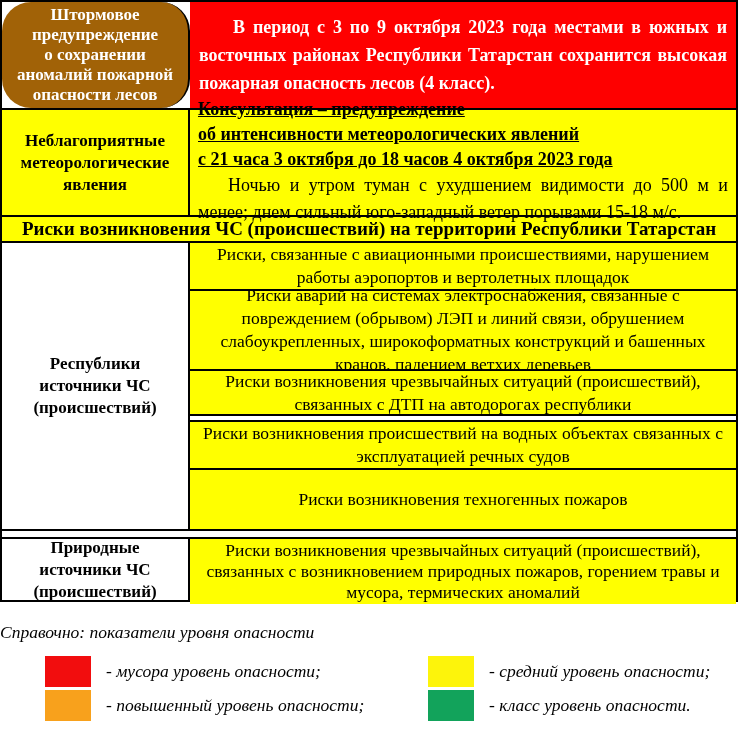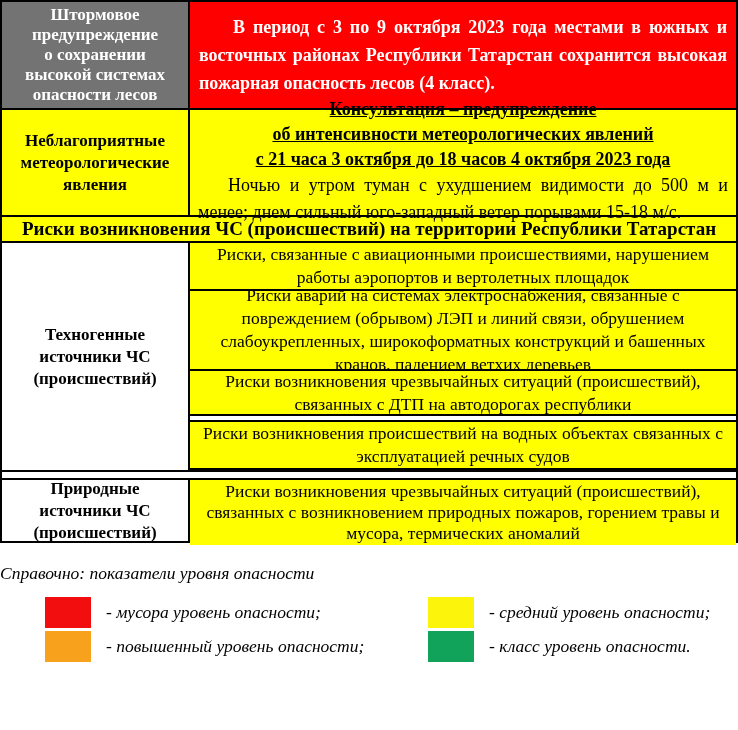--- a/index.html
+++ b/index.html
@@ -20,21 +20,21 @@
   
   .storm-row { height: 108px; }
   .storm-row .cell-left { font-size: 17px; line-height: 20px; padding: 0 2px; }
   .storm-row .cell-right { padding: 2px 9px; }
   .para-just { text-align: justify; text-indent: 34px; font-weight: bold;
                font-size: 18px; line-height: 28px; }
   
   .weather-row { height: 107px; }
   .weather-row .cell-left { font-size: 17px; line-height: 22px; padding: 0 2px; }
   .weather-row .cell-right { padding: 1px 8px 3px; }
-  .advisory-line { font-weight: bold; text-decoration: underline; text-align: center;
+  .advisory-line { font-weight: bold; text-decoration: underline; text-align: left;
                    font-size: 18px; line-height: 25px; }
   .weather-body { text-align: justify; text-indent: 30px; font-size: 18px; line-height: 27px; }
   
   .band-row { height: 26px; background: #FFFF00; display: flex; align-items: center;
               justify-content: center; font-weight: bold; font-size: 19px; padding: 0 4px; }
   
   .group { display: flex; }
   .group-left { flex: 0 0 188px; width: 188px; border-right: 2px solid #000;
                 display: flex; flex-direction: column; justify-content: center;
                 align-items: center; text-align: center; background: #ffffff;
@@ -63,25 +63,25 @@
   .swatch { width: 46px; height: 31px; display: inline-block; flex: 0 0 46px; }
   .legend-label { font-style: italic; font-size: 17.5px; margin-left: 15px; white-space: nowrap; }
 </style>
 </head>
 <body>
 
 <div id="doc">
   <div class="tbl">
 
     <div class="row storm-row bb">
-      <div class="cell cell-left red-bg hdr" style="background-color: #737373;">
+      <div class="cell cell-left red-bg hdr" style="background-color: #a16207; border-radius: 29px;">
         <div>Штормовое</div>
         <div>предупреждение</div>
         <div>о сохранении</div>
-        <div>высокой системах</div>
+        <div>аномалий пожарной</div>
         <div>опасности лесов</div>
       </div>
       <div class="cell cell-right red-bg" style="background-color: rgb(254, 0, 0);">
         <p class="para-just">В период с 3 по 9 октября 2023 года местами в южных и восточных районах Республики Татарстан сохранится высокая пожарная опасность лесов (4 класс).</p>
       </div>
     </div>
 
     <div class="row weather-row bb">
       <div class="cell cell-left hdr" style="background-color: rgb(255, 255, 0);">
         <div>Неблагоприятные</div>
@@ -93,30 +93,31 @@
         <div class="advisory-line">об интенсивности метеорологических явлений</div>
         <div class="advisory-line">с 21 часа 3 октября до 18 часов 4 октября 2023 года</div>
         <p class="weather-body">Ночью и утром туман с ухудшением видимости до 500 м и менее; днем сильный юго-западный ветер порывами 15-18 м/с.</p>
       </div>
     </div>
 
     <div class="band-row bb" style="background-color: rgb(255, 255, 0);">Риски возникновения ЧС (происшествий) на территории Республики Татарстан</div>
 
     <div class="group techno-group">
       <div class="group-left">
-        <div>Техногенные</div>
+        <div>Республики</div>
         <div>источники ЧС</div>
         <div>(происшествий)</div>
       </div>
       <div class="group-right">
         <div class="risk-item h-aviation bb" style="background-color: rgb(255, 255, 0);">Риски, связанные с авиационными происшествиями, нарушением работы аэропортов и вертолетных площадок</div>
         <div class="risk-item h-electro bb" style="background-color: rgb(255, 255, 0);">Риски аварий на системах электроснабжения, связанные с повреждением (обрывом) ЛЭП и линий связи, обрушением слабоукрепленных, широкоформатных конструкций и башенных кранов, падением ветхих деревьев</div>
         <div class="risk-item h-dtp bb" style="background-color: rgb(255, 255, 0);">Риски возникновения чрезвычайных ситуаций (происшествий), связанных с ДТП на автодорогах республики</div>
         <div class="inner-spacer"></div>
         <div class="risk-item h-water bb" style="background-color: rgb(255, 255, 0);">Риски возникновения происшествий на водных объектах связанных с эксплуатацией речных судов</div>
+        <div class="risk-item h-fires" style="background-color: rgb(255, 255, 0);">Риски возникновения техногенных пожаров</div>
       </div>
     </div>
 
     <div class="gap-row"></div>
 
     <div class="group natural-row">
       <div class="group-left">
         <div>Природные</div>
         <div>источники ЧС</div>
         <div>(происшествий)</div>

